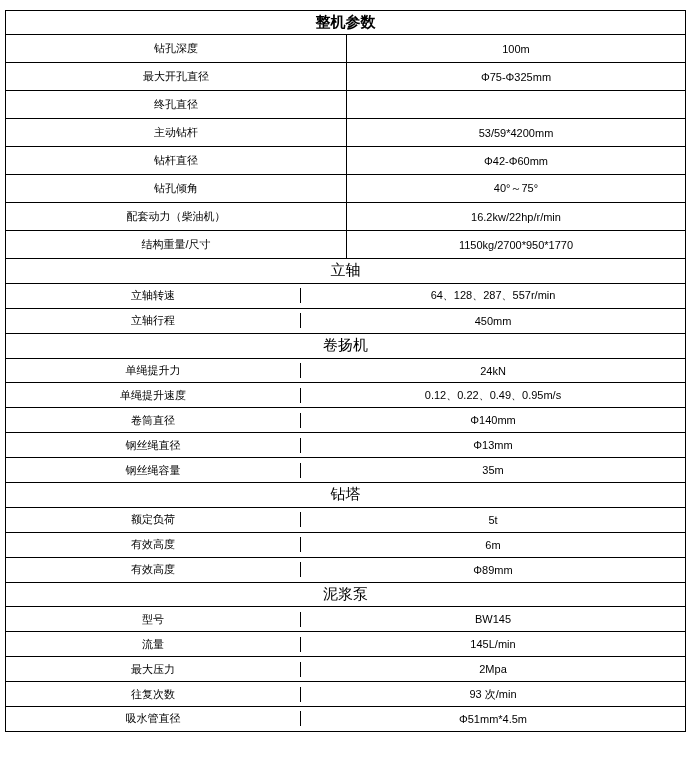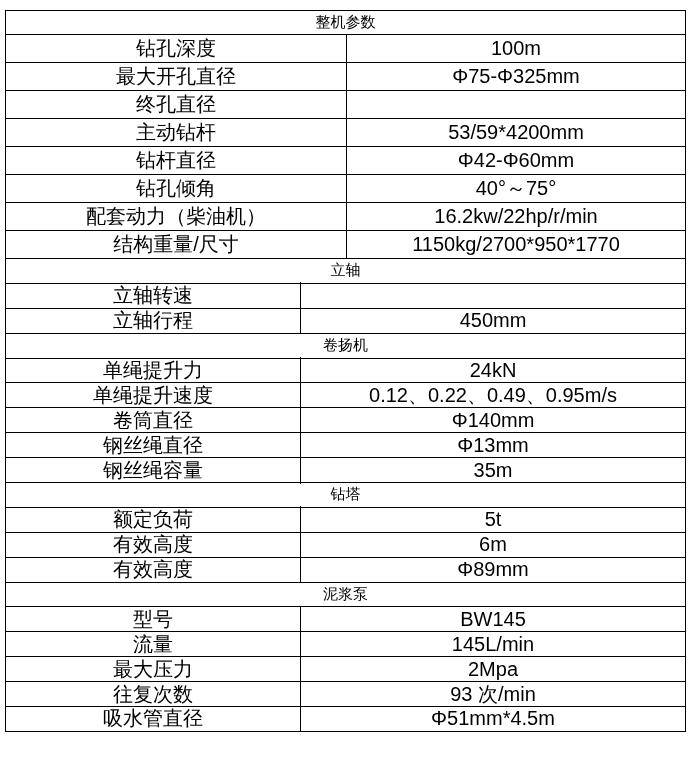--- a/index.html
+++ b/index.html
@@ -22,41 +22,42 @@
     box-sizing: border-box;
   }
   .row {
     display: flex;
     align-items: stretch;
     border-top: 1px solid #000000;
     box-sizing: border-box;
   }
   .row:first-child {
     border-top: none;
+    font-weight: bold;
   }
   .title-row {
     height: 23px;
     align-items: center;
     justify-content: center;
     font-size: 15px;
   }
   .section-row {
     height: 24.9px;
     align-items: center;
     justify-content: center;
     font-size: 15px;
   }
   .param-row.wide-label { height: 28px; }
   .param-row.narrow-label { height: 24.9px; align-items: center; }
   .cell {
     display: flex;
     align-items: center;
     justify-content: center;
     box-sizing: border-box;
-    font-size: 20px;
+    font-size: 11px;
     white-space: nowrap;
     overflow: hidden;
   }
   .label {
     border-right: 1px solid #000000;
   }
   .wide-label .label { width: 341px; }
   .narrow-label .label { width: 295px; }
   .value { flex: 1; }
 </style>
@@ -96,20 +97,21 @@
     </div>
     <div class="row param-row wide-label">
       <div class="cell label">结构重量/尺寸</div>
       <div class="cell value">1150kg/2700*950*1770</div>
     </div>
     <div class="row section-row">
       <span>立轴</span>
     </div>
     <div class="row param-row narrow-label">
       <div class="cell label">立轴转速</div>
+      <div class="cell value">64、128、287、557r/min</div>
     </div>
     <div class="row param-row narrow-label">
       <div class="cell label">立轴行程</div>
       <div class="cell value">450mm</div>
     </div>
     <div class="row section-row">
       <span>卷扬机</span>
     </div>
     <div class="row param-row narrow-label">
       <div class="cell label">单绳提升力</div>

